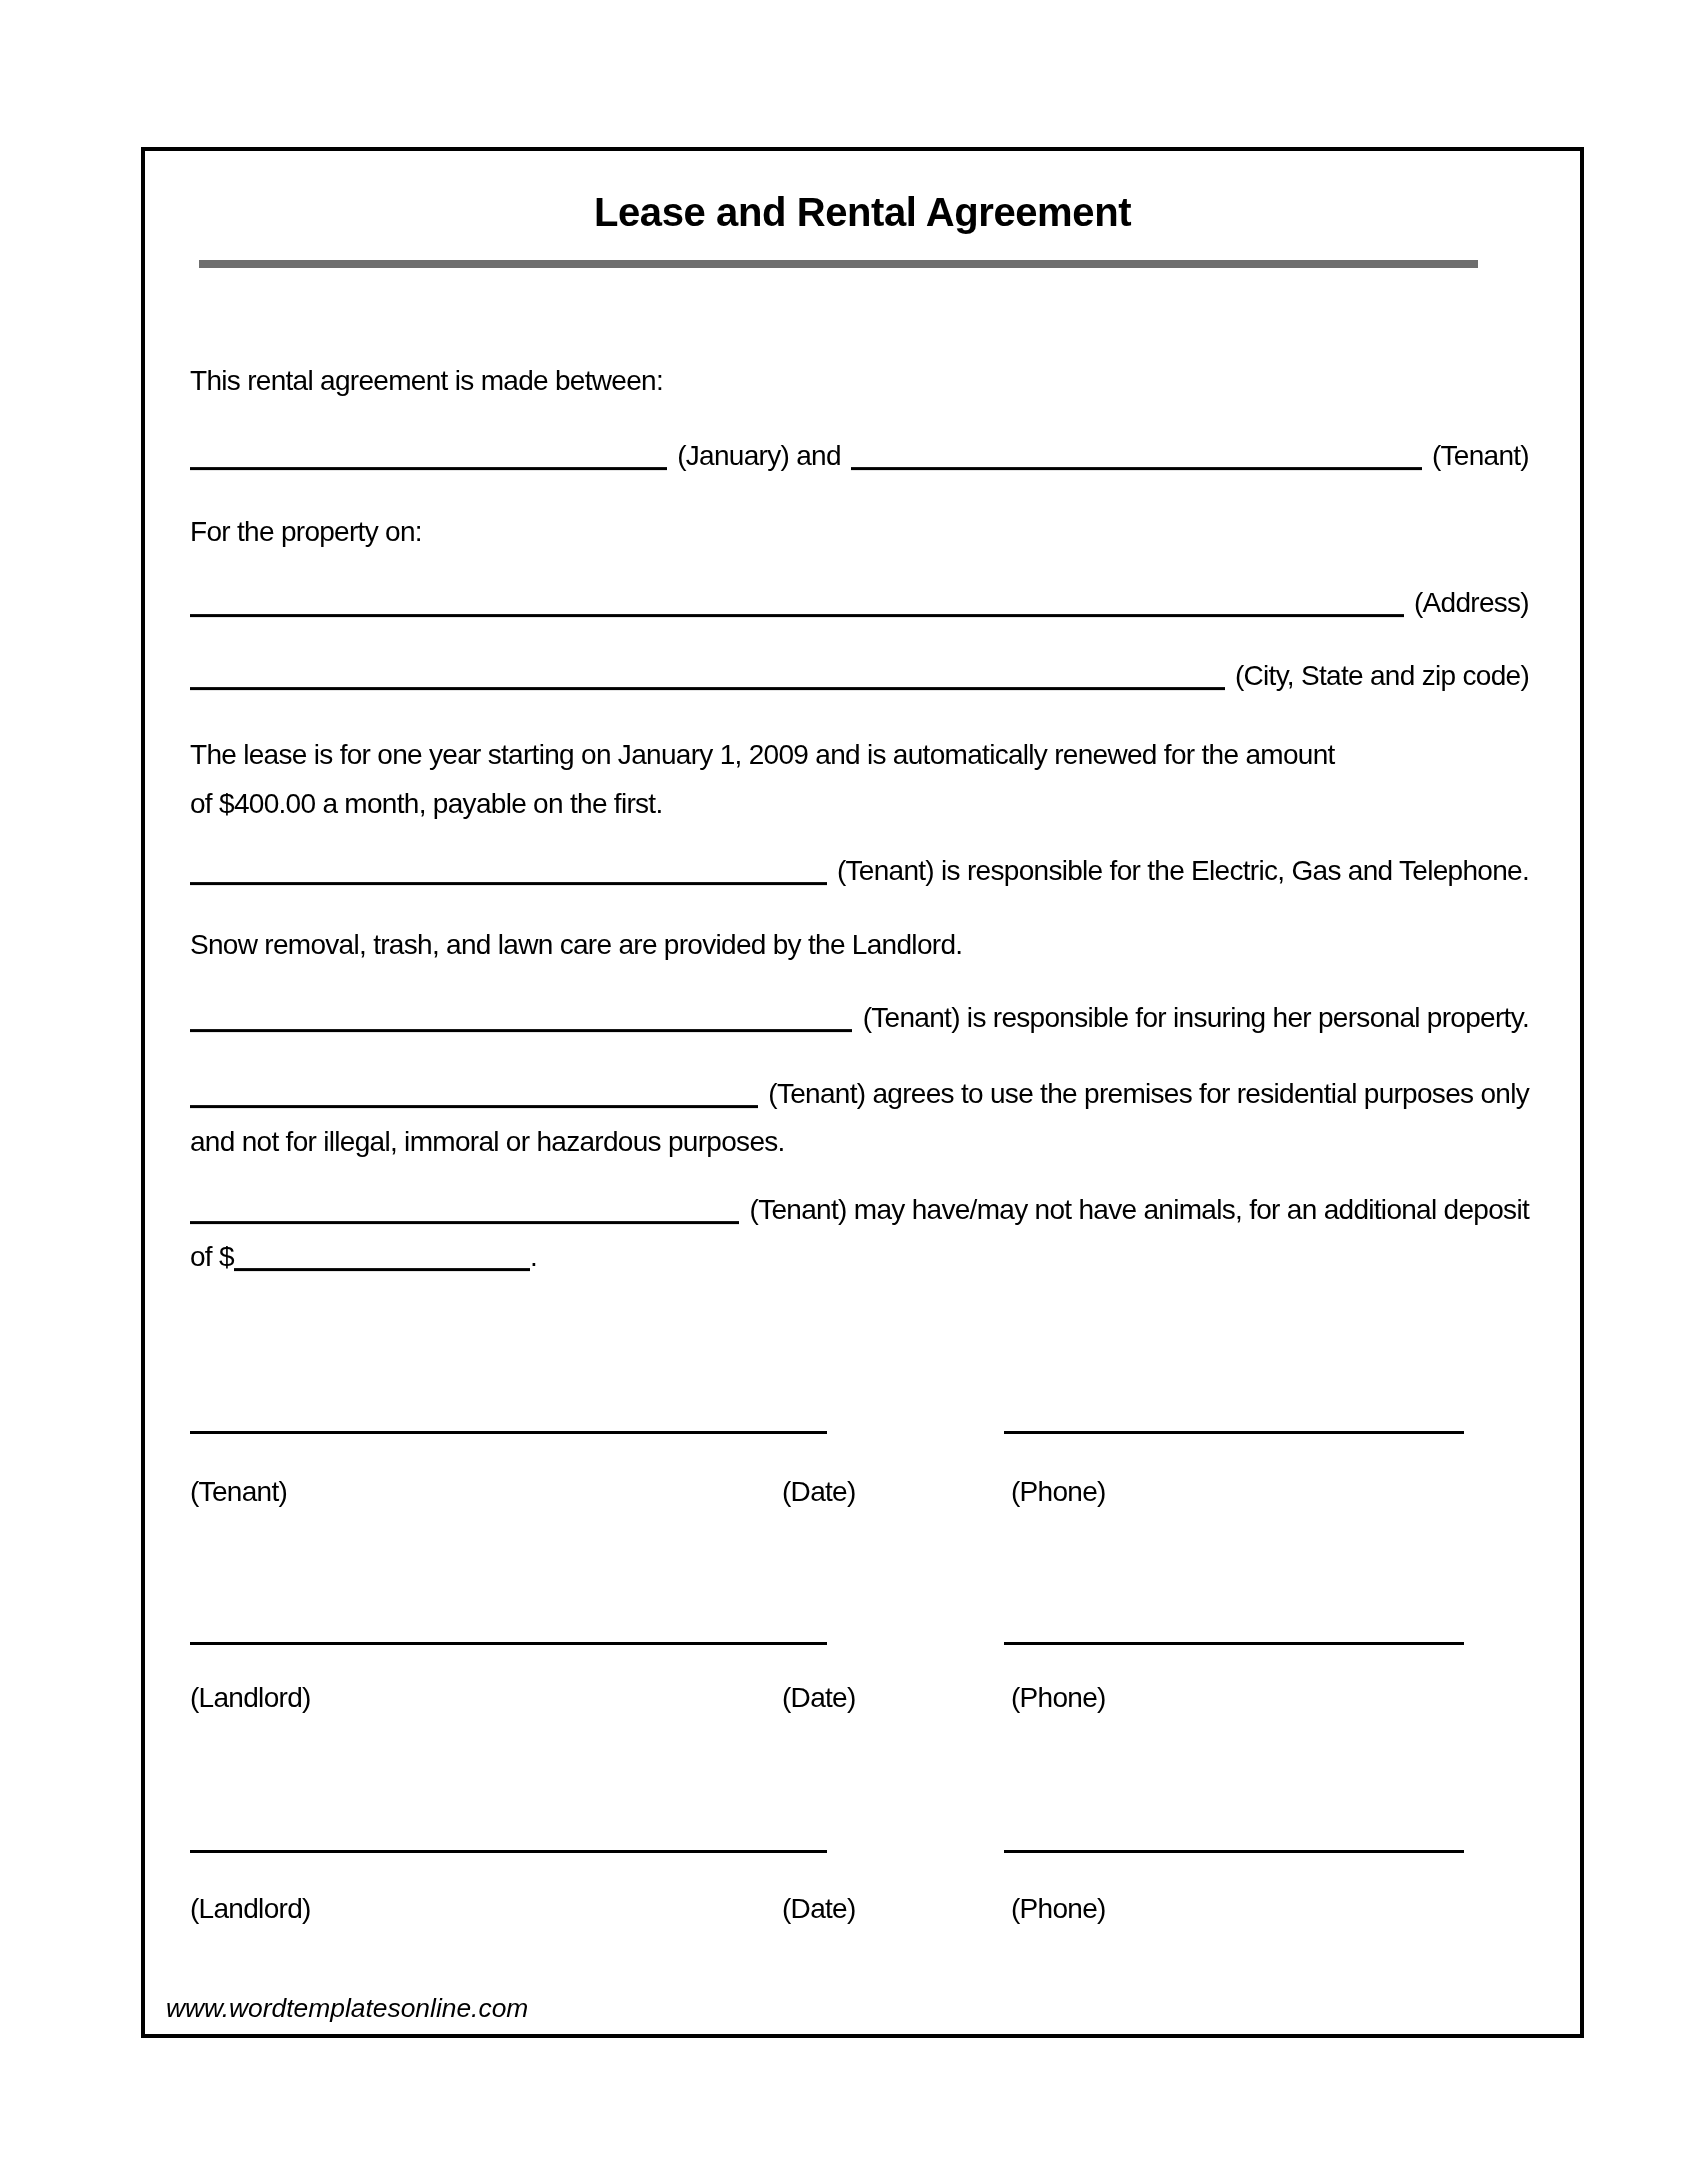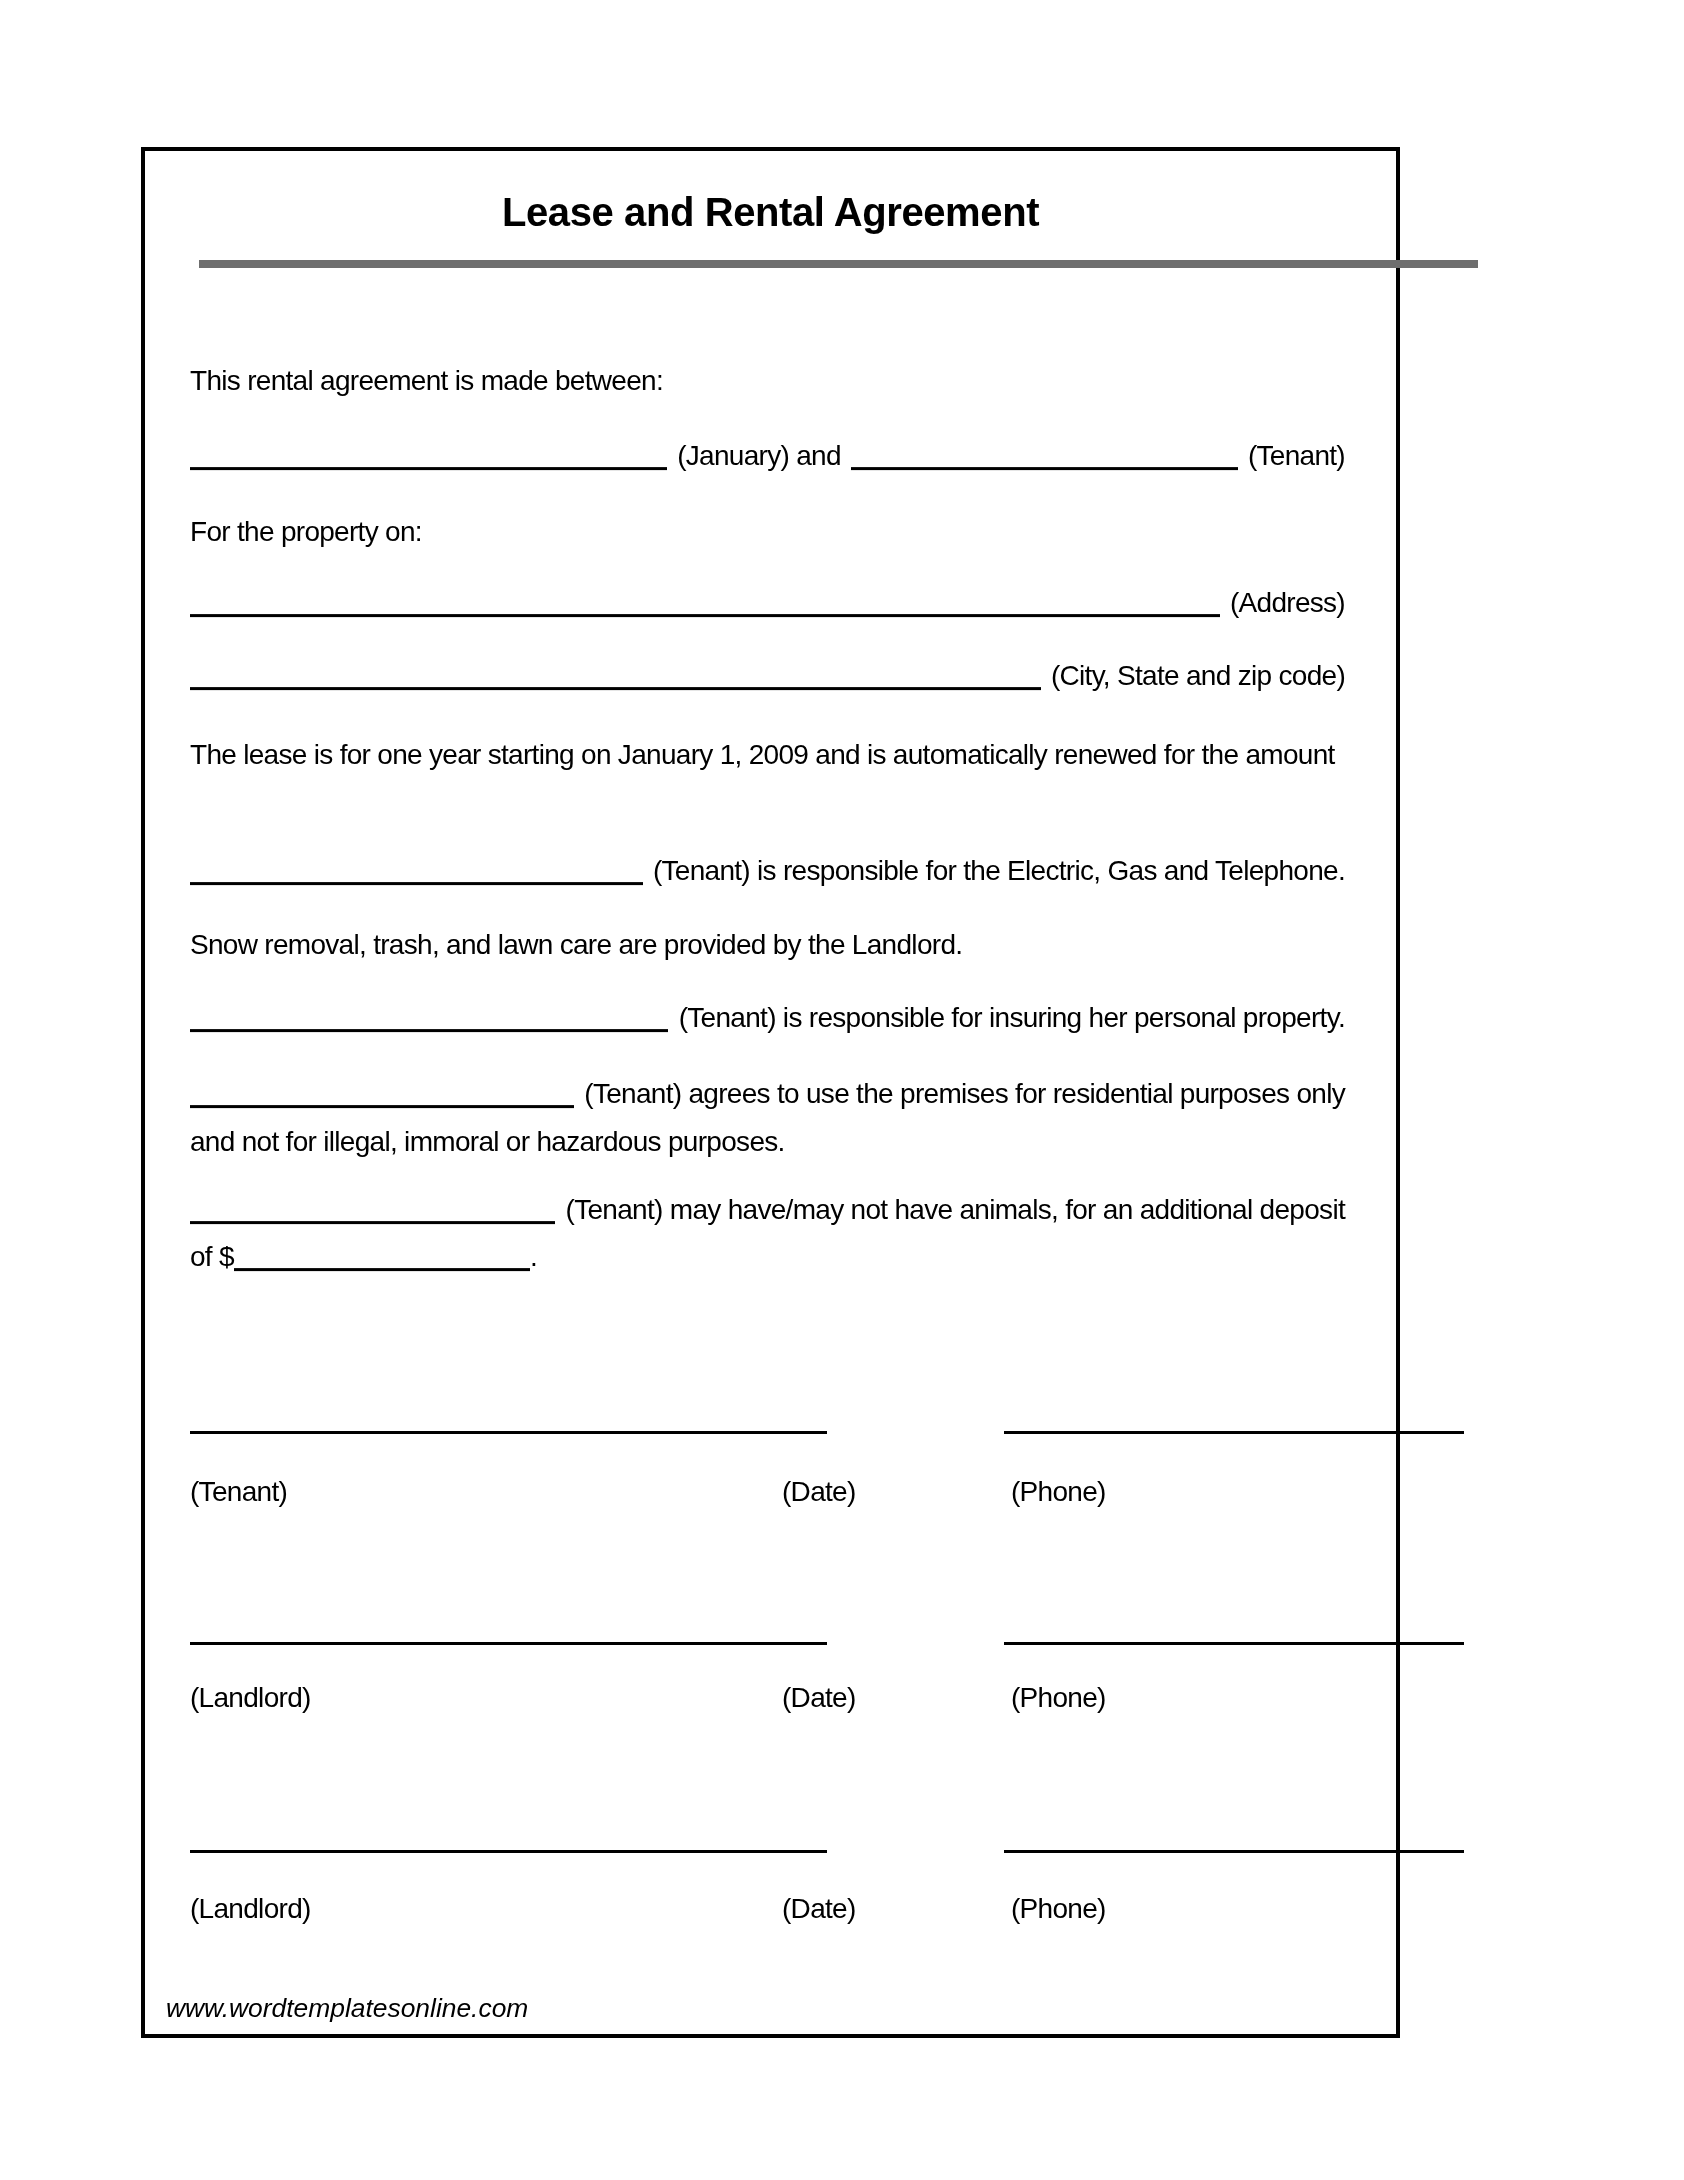--- a/index.html
+++ b/index.html
@@ -6,21 +6,21 @@
   #canvas{
     position:relative;
     width:1685px;height:2181px;
     background:#ffffff;
     font-family:"Liberation Sans",sans-serif;
     color:#000;
     overflow:hidden;
   }
   .page{
     position:absolute;left:141px;top:147px;
-    width:1259px;height:1891px;
+    width:1443px;height:1891px;
     box-sizing:border-box;
     border:4.3px solid #000;
     background:#fff;
   }
   .title{
     position:absolute;left:0;right:0;top:37px;
     text-align:center;
     font-size:40px;font-weight:bold;
     letter-spacing:-0.4px;
     line-height:48px;
@@ -111,20 +111,21 @@
       <span class="end-label nowrap">(Address)</span>
     </div>
 
     <div class="block p-city row">
       <span class="blank grow"></span>
       <span class="end-label nowrap">(City, State and zip code)</span>
     </div>
 
     <div class="block p-lease two-line">
       <div class="line">The lease is for one year starting on January 1, 2009 and is automatically renewed for the amount</div>
+      <div class="line">of $400.00 a month, payable on the first.</div>
     </div>
 
     <div class="block p-electric row">
       <span class="blank grow"></span>
       <span class="end-label nowrap">(Tenant) is responsible for the Electric, Gas and Telephone.</span>
     </div>
 
     <div class="block p-snow">Snow removal, trash, and lawn care are provided by the Landlord.</div>
 
     <div class="block p-premises1 row">

